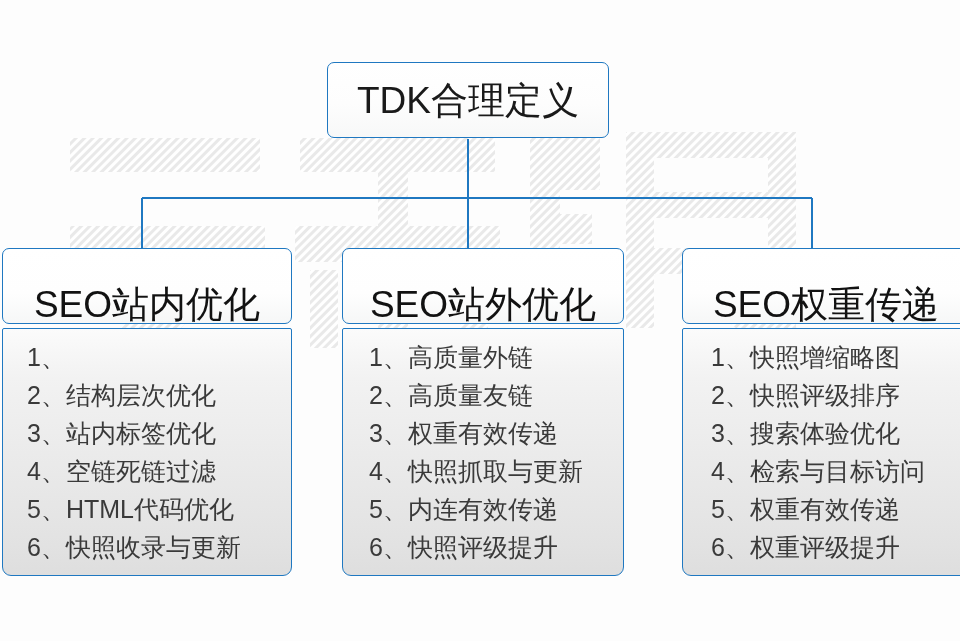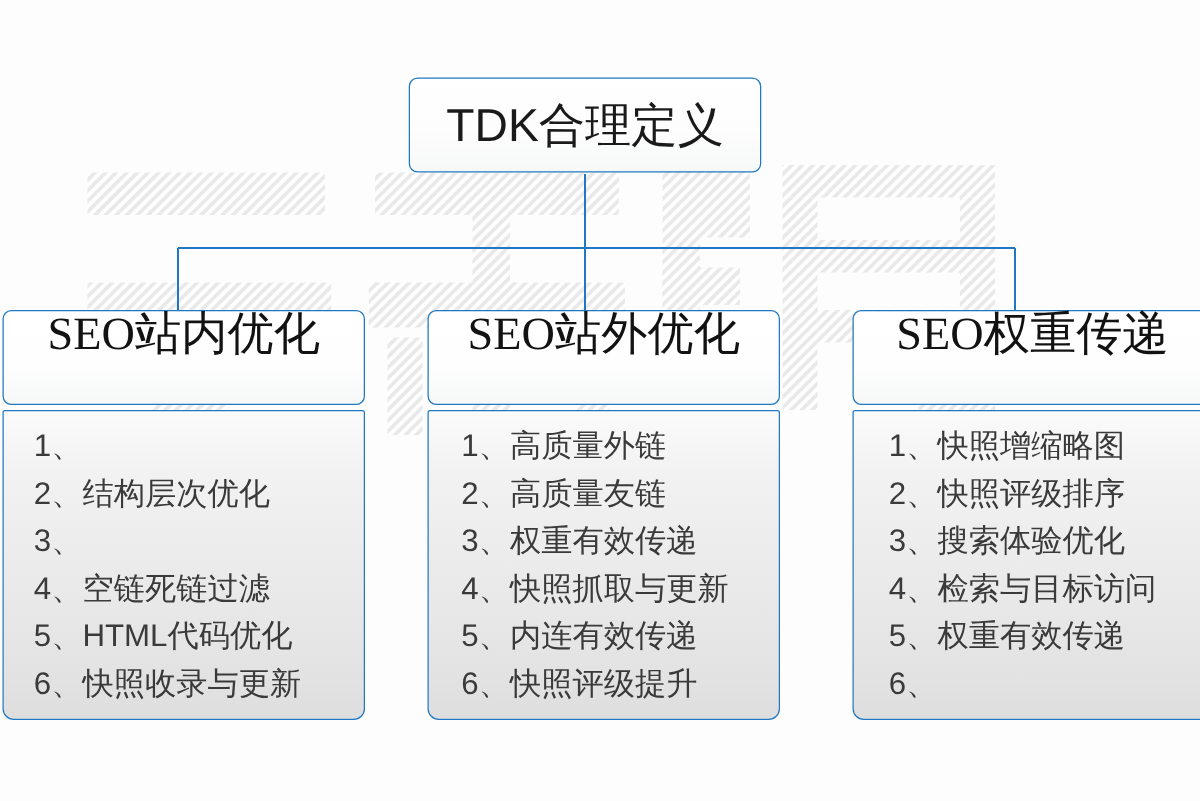--- a/index.html
+++ b/index.html
@@ -79,23 +79,22 @@
     position: absolute;
     z-index: 3;
   }
   .col-header {
     box-sizing: border-box;
     height: 76px;
     border: 1.6px solid #1f78c1;
     border-radius: 7px;
     background: linear-gradient(180deg, #ffffff 0%, #fefefe 60%, #f6f7f7 100%);
     display: flex;
-    align-items: flex-start;
+    align-items: flex-end;
     justify-content: center;
-    font-family: Liberation Serif, serif;
   }
   .col-header-title {
     font-size: 37px;
     color: #121212;
     line-height: 1;
     white-space: nowrap;
   }
   .col-body {
     box-sizing: border-box;
     margin-top: 4px;
@@ -206,20 +205,21 @@
       <ul class="item-list">
         <li class="item-row">
           <span class="item-num">1、</span>
         </li>
         <li class="item-row">
           <span class="item-num">2、</span>
           <span class="item-text">结构层次优化</span>
         </li>
         <li class="item-row">
           <span class="item-num">3、</span>
+          <span class="item-text">站内标签优化</span>
         </li>
         <li class="item-row">
           <span class="item-num">4、</span>
           <span class="item-text">空链死链过滤</span>
         </li>
         <li class="item-row">
           <span class="item-num">5、</span>
           <span class="item-text">HTML代码优化</span>
         </li>
         <li class="item-row">
@@ -285,18 +285,19 @@
         <li class="item-row">
           <span class="item-num">4、</span>
           <span class="item-text">检索与目标访问</span>
         </li>
         <li class="item-row">
           <span class="item-num">5、</span>
           <span class="item-text">权重有效传递</span>
         </li>
         <li class="item-row">
           <span class="item-num">6、</span>
+          <span class="item-text">权重评级提升</span>
         </li>
       </ul>
     </div>
   </div>
 
 </div>
 
 </body></html>

